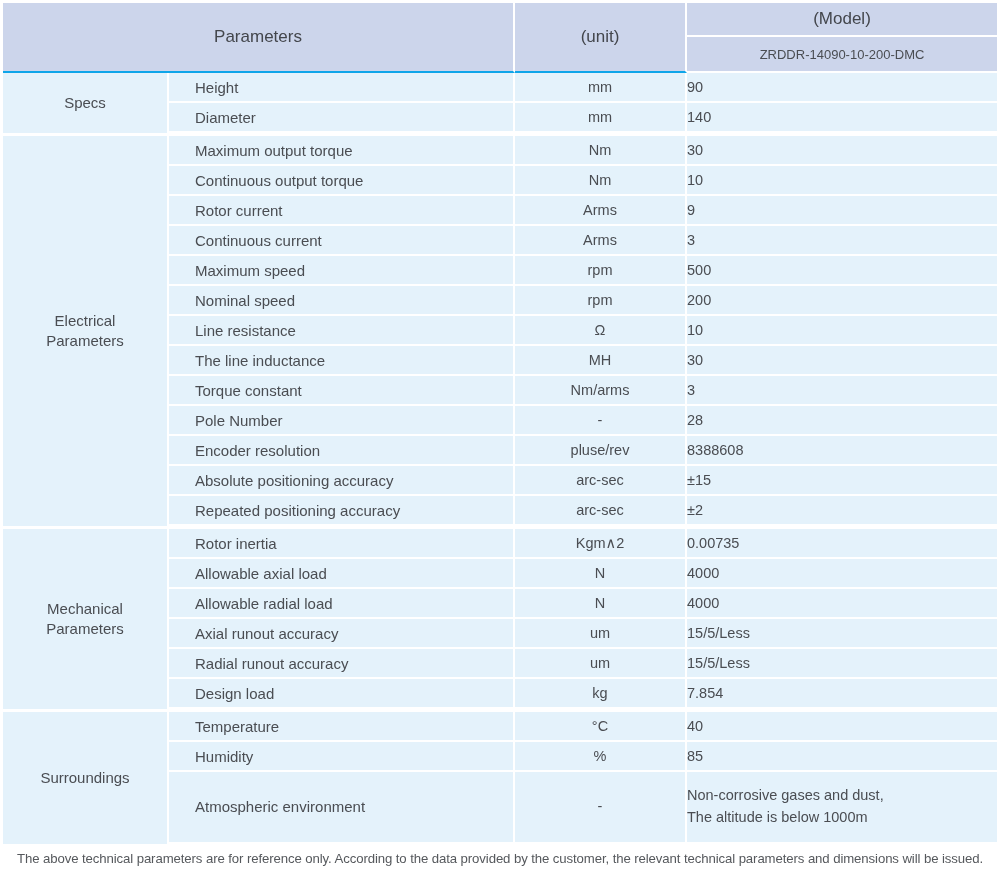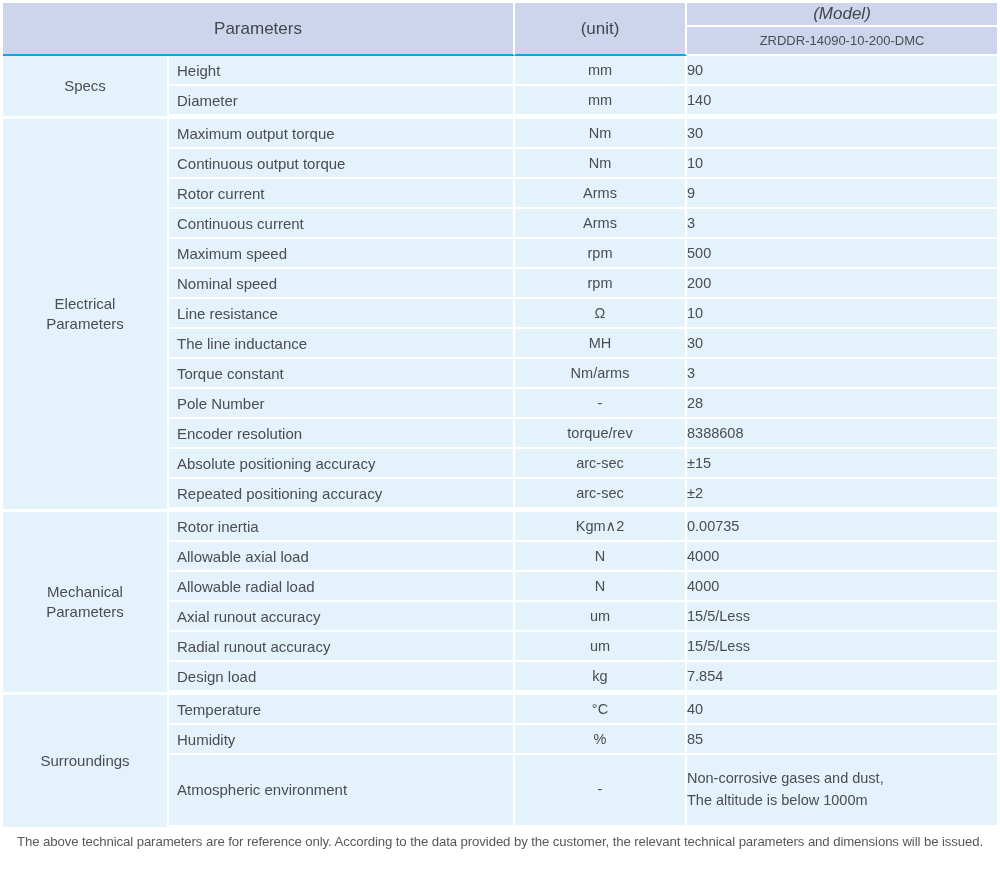--- a/index.html
+++ b/index.html
@@ -36,26 +36,25 @@
     font-size: 17px;
     text-align: center;
     vertical-align: middle;
   }
   .param-hdr, .unit-hdr {
     border-right: 2px solid #ffffff;
     border-bottom: 2px solid #0ea5e9;
     margin-top: 37px;
   }
   .model-hdr {
-    height: 24px;
-    border-bottom: 2px solid #ffffff;
-    font-style: italic;
+    height: 34px;
+    border-bottom: 2px solid #ffffff;
   }
   .model-value {
-    height: 29px;
+    height: 36px;
     font-size: 13px;
     color: #4a4d52;
     border-bottom: 2px solid #ffffff;
   }
 
   tbody td {
     background: #e4f2fb;
     color: #4a4d52;
     vertical-align: middle;
   }
@@ -64,21 +63,21 @@
     font-size: 15px;
     border-right: 2px solid #ffffff;
   }
   .section-name {
     display: inline-block;
     max-width: 112px;
     line-height: 1.35;
   }
   .label-cell {
     text-align: left;
-    padding-left: 8px;
+    padding-left: 26px;
     font-size: 15px;
     height: 30px;
     border-right: 2px solid #ffffff;
     border-bottom: 2px solid #ffffff;
   }
   .unit-cell {
     text-align: center;
     font-size: 14.5px;
     border-right: 2px solid #ffffff;
     border-bottom: 2px solid #ffffff;
@@ -187,21 +186,21 @@
           <td class="unit-cell">Nm/arms</td>
           <td class="value-cell">3</td>
         </tr>
         <tr>
           <td class="label-cell">Pole Number</td>
           <td class="unit-cell">-</td>
           <td class="value-cell">28</td>
         </tr>
         <tr>
           <td class="label-cell">Encoder resolution</td>
-          <td class="unit-cell">torque/rev</td>
+          <td class="unit-cell">pluse/rev</td>
           <td class="value-cell">8388608</td>
         </tr>
         <tr>
           <td class="label-cell">Absolute positioning accuracy</td>
           <td class="unit-cell">arc-sec</td>
           <td class="value-cell">±15</td>
         </tr>
         <tr>
           <td class="label-cell">Repeated positioning accuracy</td>
           <td class="unit-cell">arc-sec</td>

